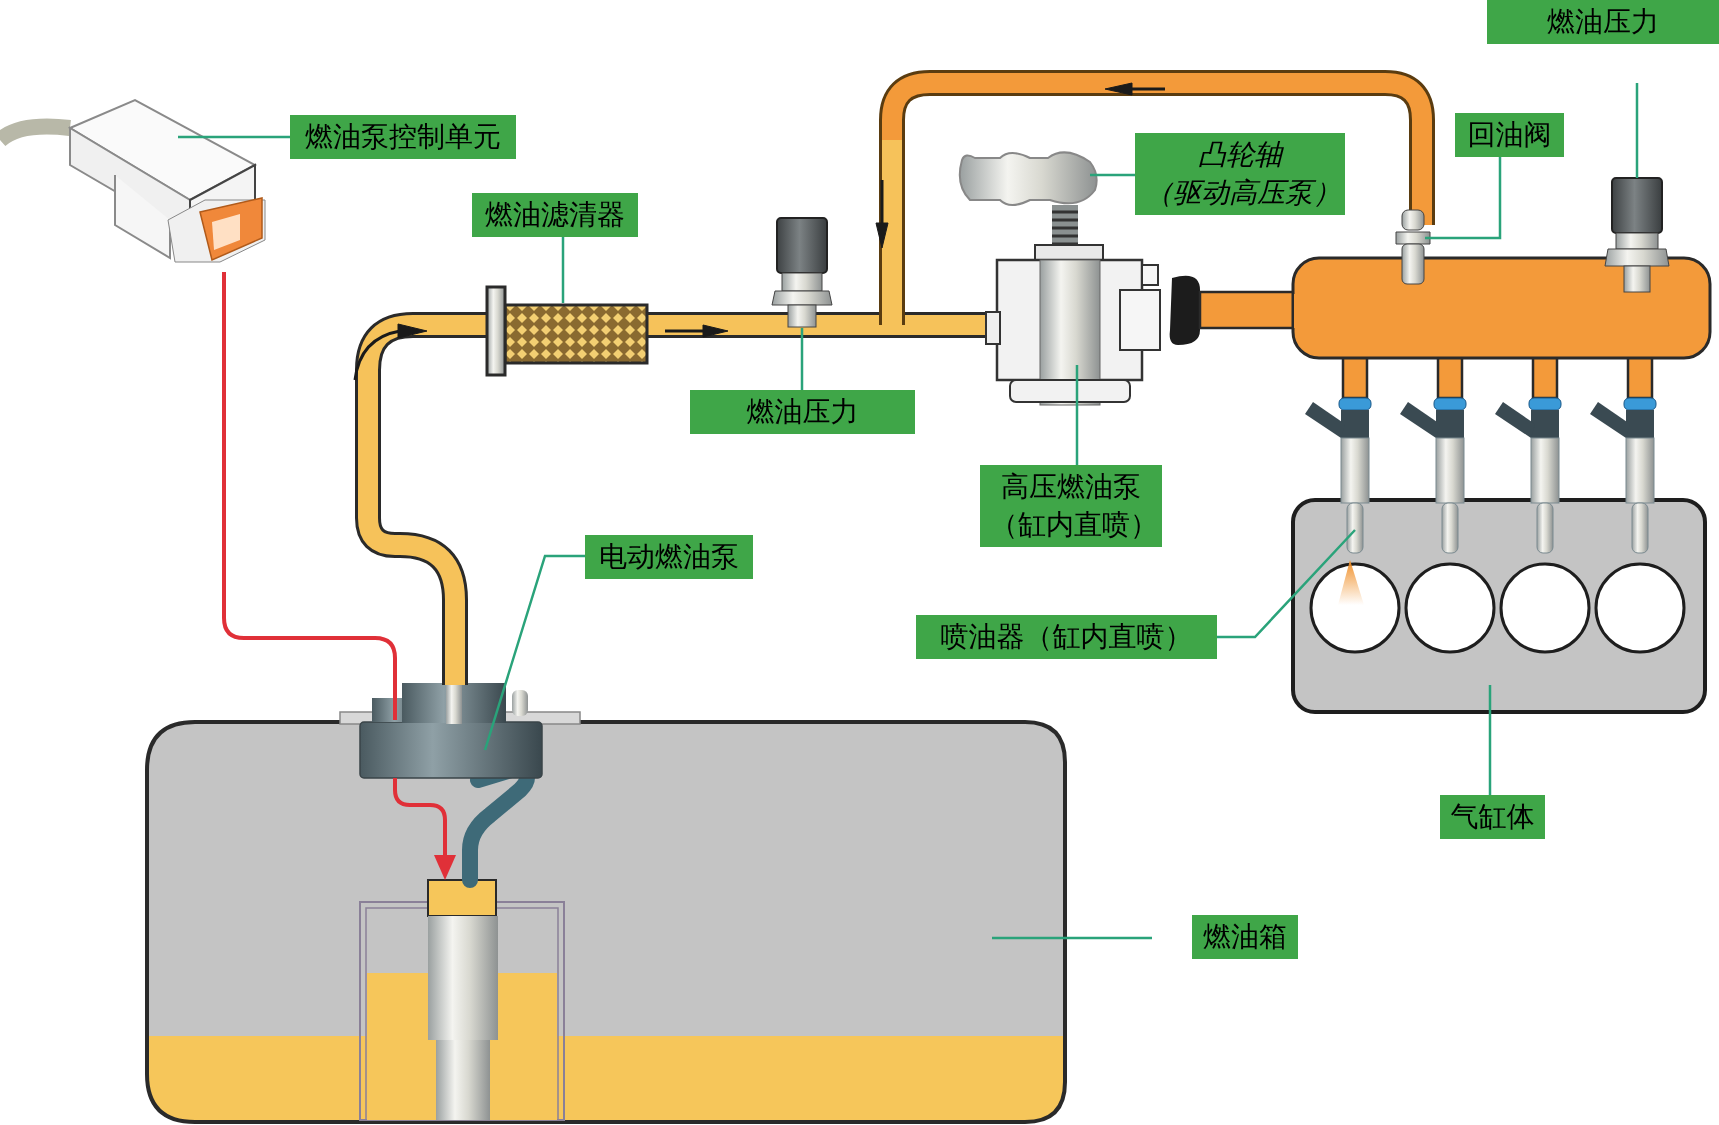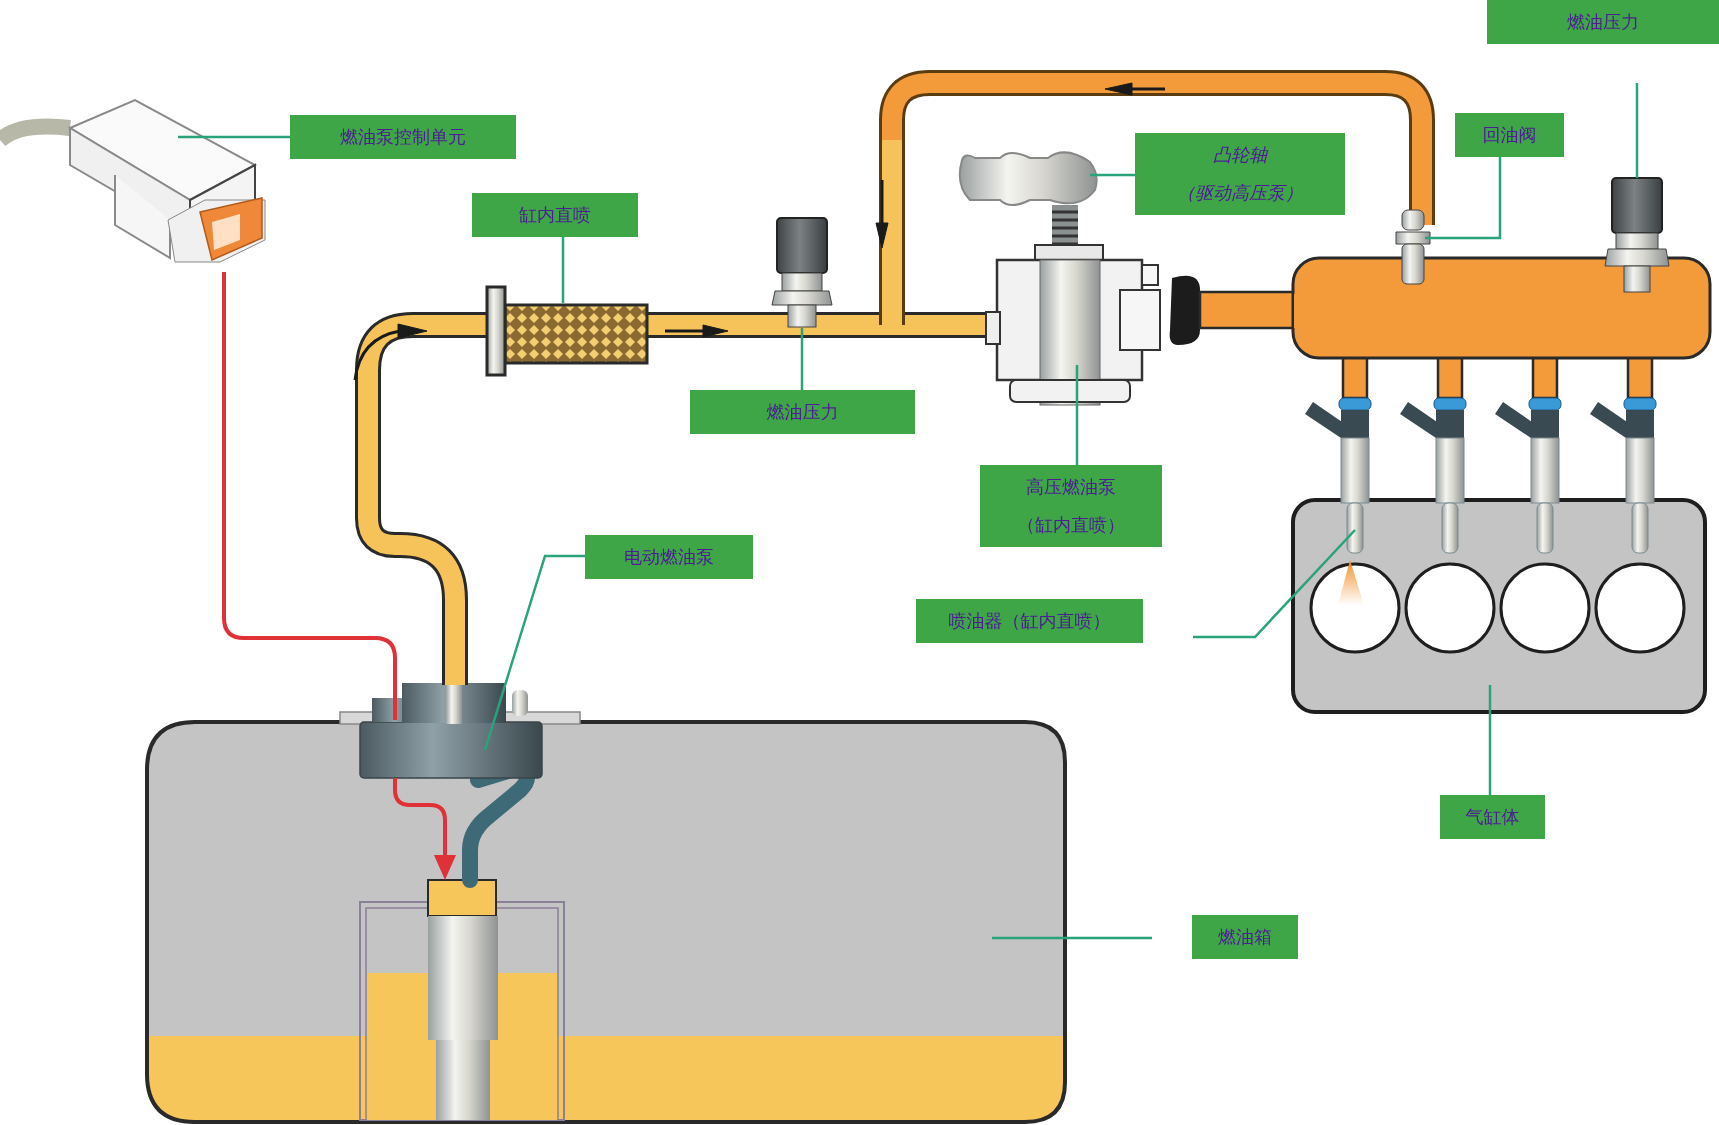--- a/index.html
+++ b/index.html
@@ -1,21 +1,21 @@
 <!DOCTYPE html>
 <html><head>
 <meta charset="utf-8">
 <style>
   html, body { margin: 0; padding: 0; background: #ffffff; }
   body { width: 1719px; height: 1125px; position: relative; overflow: hidden;
          font-family: "DejaVu Sans", sans-serif; }
   #diagram { position: absolute; left: 0; top: 0; }
   .label {
-    position: absolute; background: #3fa648; color: #4c1d95;
-    font-family: "DejaVu Sans", sans-serif; font-size: 18px; line-height: 38px;
+    position: absolute; background: #3fa648; color: #000000;
+    font-family: "DejaVu Sans", sans-serif; font-size: 28px; line-height: 38px;
     text-align: center; padding: 3px 10px; box-sizing: border-box; white-space: nowrap;
   }
   .label .line { display: block; }
 </style>
 </head>
 <body>
 
 <svg id="diagram" width="1719" height="1125" viewBox="0 0 1719 1125">
   <defs>
     <linearGradient id="metal" x1="0" x2="1" y1="0" y2="0">
@@ -221,40 +221,40 @@
     <path d="M1490 685 V795"></path>
     <path d="M585 556 H545 L485 750"></path>
     <path d="M992 938 H1152"></path>
   </g>
 </svg>
 
 <div class="label" style="left:290px; top:115px; width:226px;">
   <span class="line">燃油泵控制单元</span>
 </div>
 <div class="label" style="left:472px; top:193px; width:166px;">
-  <span class="line">缸内直喷</span>
+  <span class="line">燃油滤清器</span>
 </div>
 <div class="label" style="left:690px; top:390px; width:225px;">
   <span class="line">燃油压力</span>
 </div>
 <div class="label" style="left:1135px; top:133px; width:210px;font-style:italic;">
   <span class="line">凸轮轴</span>
   <span class="line">（驱动高压泵）</span>
 </div>
 <div class="label" style="left:980px; top:465px; width:182px;">
   <span class="line">高压燃油泵</span>
   <span class="line">（缸内直喷）</span>
 </div>
 <div class="label" style="left:1455px; top:113px; width:109px;">
   <span class="line">回油阀</span>
 </div>
 <div class="label" style="left:1487px; top:0px; width:232px;">
   <span class="line">燃油压力</span>
 </div>
-<div class="label" style="left:916px; top:599px; width:227px;">
+<div class="label" style="left:916px; top:615px; width:301px;">
   <span class="line">喷油器（缸内直喷）</span>
 </div>
 <div class="label" style="left:1440px; top:795px; width:105px;">
   <span class="line">气缸体</span>
 </div>
 <div class="label" style="left:585px; top:535px; width:168px;">
   <span class="line">电动燃油泵</span>
 </div>
 <div class="label" style="left:1192px; top:915px; width:106px;">
   <span class="line">燃油箱</span>

